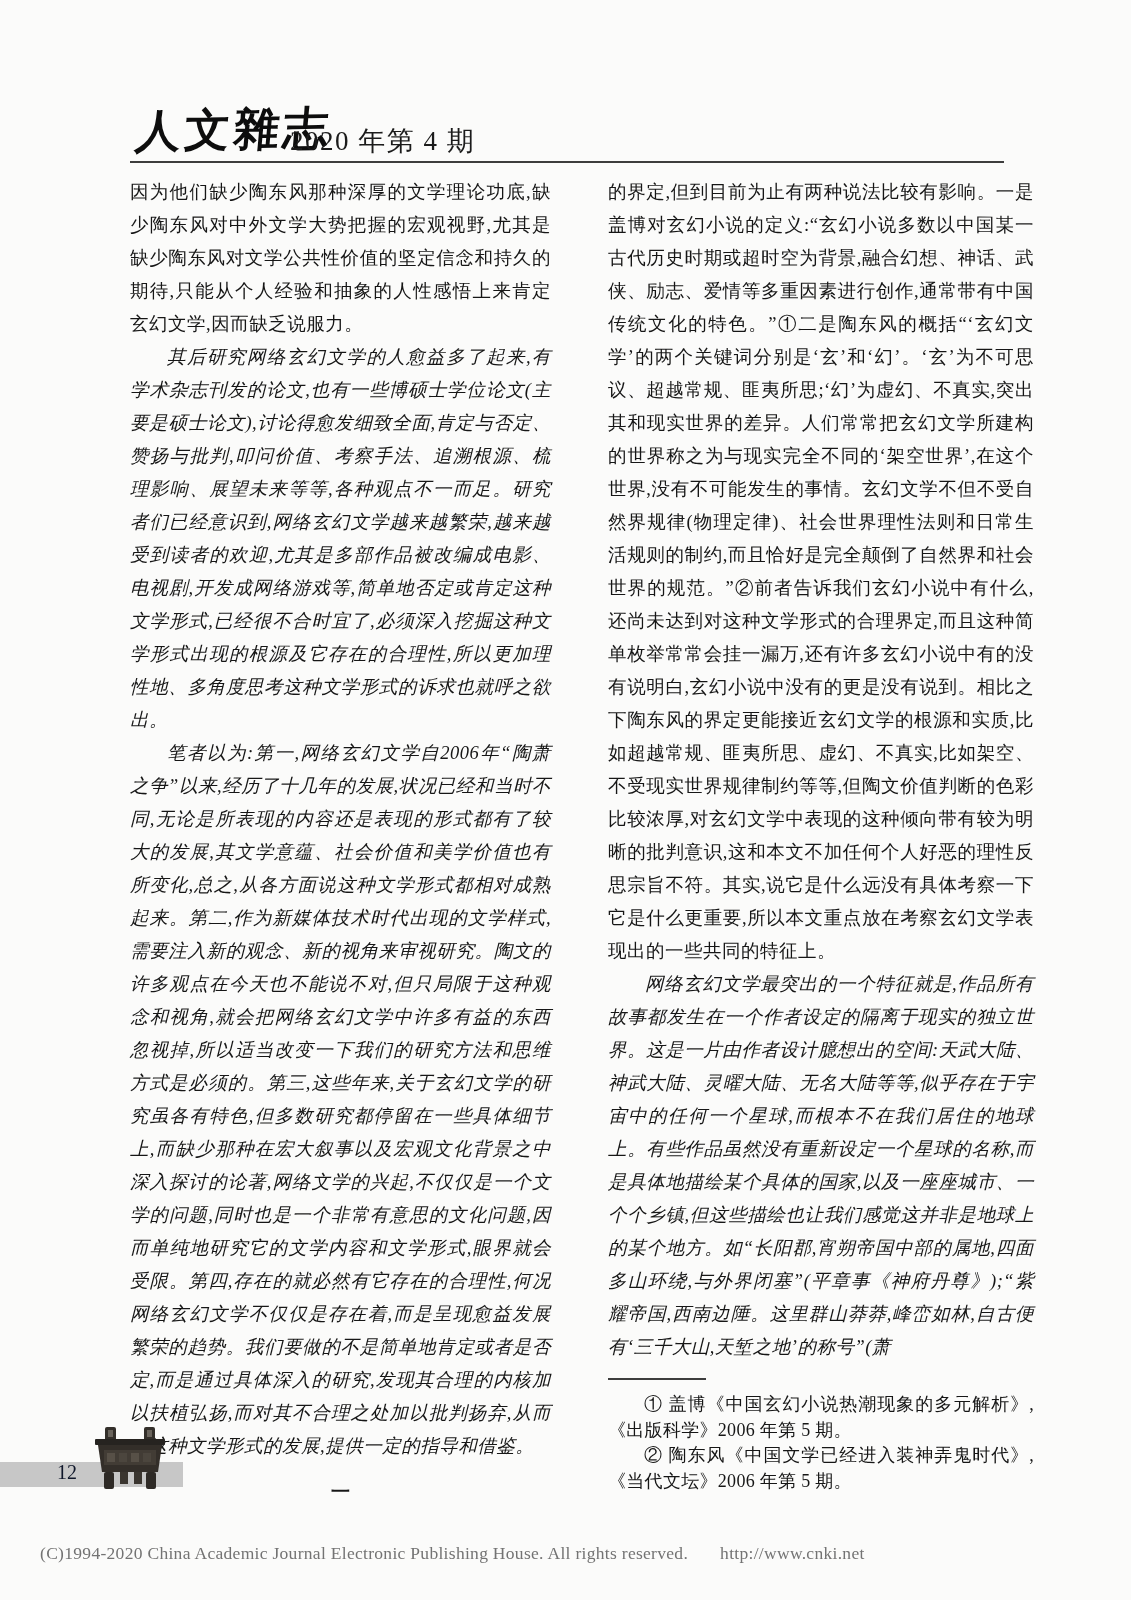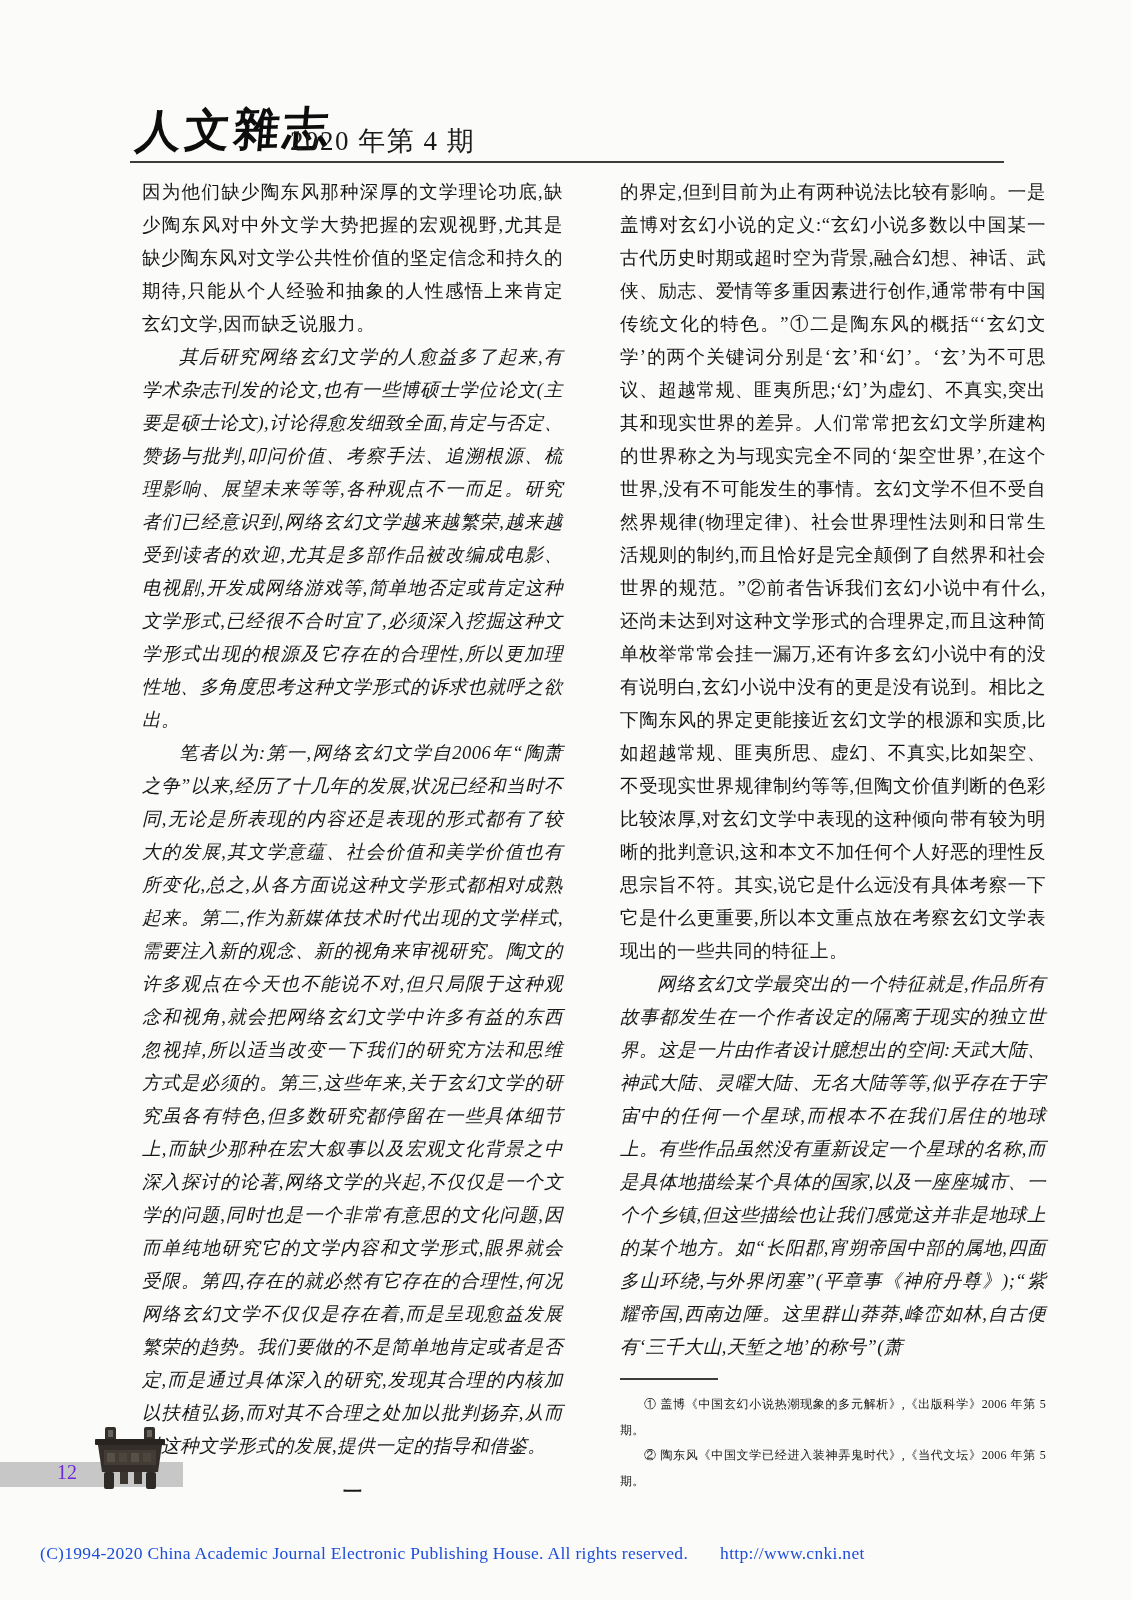--- a/index.html
+++ b/index.html
@@ -24,57 +24,57 @@
     font-size:27px; letter-spacing:1.5px; color:#1b1b1b;
   }
   .header-rule {
     position:absolute; left:130px; top:161px;
     width:874px; height:2px; background:#3d3d3d;
   }
   
   .col {
     position:absolute; top:176px;
     font-size:18.5px; line-height:33px;
-    text-align:justify; letter-spacing:0.5px;margin-left:12px;
+    text-align:justify; letter-spacing:0.5px;
   }
   .col-left  { left:130px; width:421px; }
   .col-right { left:608px; width:426px; }
   .col p { margin:0; }
   p.indent { text-indent:2em;font-style:italic; }
   .section-marker {
     text-align:center; font-weight:bold;
     font-size:19px; margin:12px 0 10px 0; letter-spacing:0;
   }
   
   .footnote-rule {
     width:98px; height:2px; background:#3d3d3d;
     margin:14px 0 12px 0;
   }
   .footnote {
-    font-size:12px; line-height:25.5px;
+    font-size:18px; line-height:25.5px;
     text-indent:2em; text-align:justify; margin:0;
     letter-spacing:0.3px;
   }
   
   .pagebar {
     position:absolute; left:0; top:1462px;
     width:183px; height:25px; background:#c7c7c7;
   }
   .pagenum {
     position:absolute; left:57px; top:1461px;
-    font-size:20px; color:#6d28d9;
+    font-size:20px; color:#0f172a;
   }
   .ding {
     position:absolute; left:92px; top:1426px;
     width:76px; height:64px;
   }
   
   .footer {
     position:absolute; left:40px; top:1543px;
-    font-size:17.5px; color:#1d4ed8;
+    font-size:17.5px; color:#737373;
     letter-spacing:0.3px; white-space:nowrap;
   }
   .footer .url { margin-left:32px; }
 </style>
 </head>
 <body>
 
 <div class="page">
 
   <div class="header-logo">人文雜志</div>

